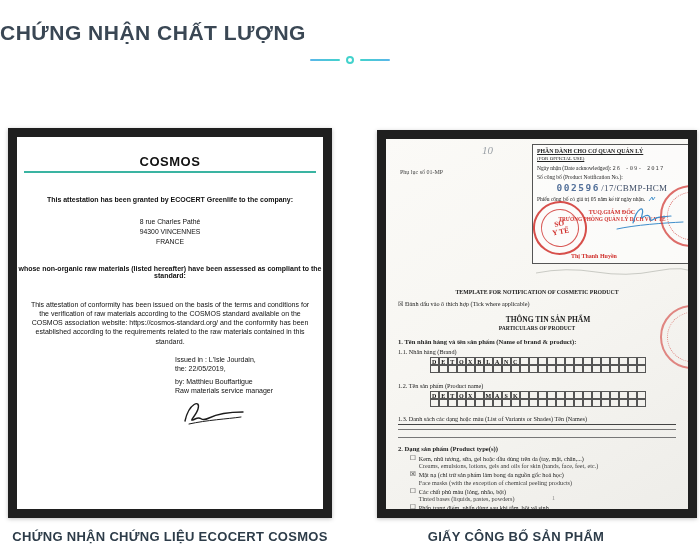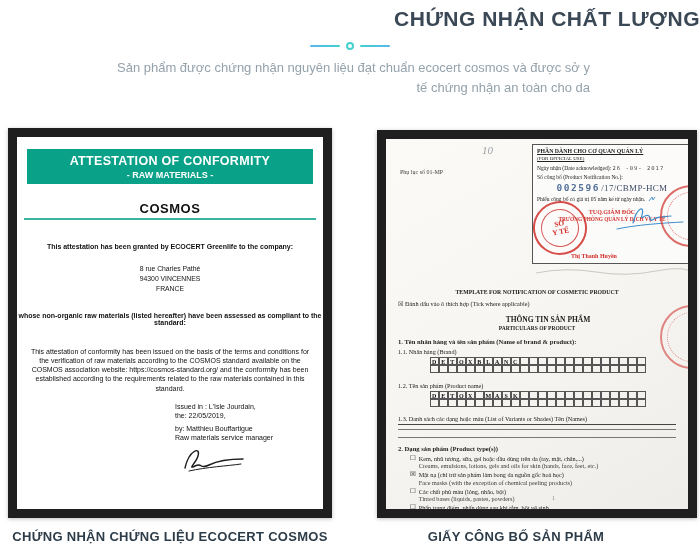--- a/index.html
+++ b/index.html
@@ -1,21 +1,21 @@
 <!DOCTYPE html>
 <html style="--accent: #43d2cc;"><head>
 <meta charset="utf-8">
 <style>
   * { margin:0; padding:0; box-sizing:border-box; }
   html,body { background:#ffffff; }
   body { width:700px; height:553px; position:relative; overflow:hidden;
          font-family:"Liberation Sans", sans-serif; }
 
   
-  .hdr { text-align:right; padding-top:7px; }
+  .hdr { text-align:left; padding-top:21px; }
   .hdr-title { font-size:21px; font-weight:bold; letter-spacing:0.5px; color:#3a4754; }
   .divider { display:flex; align-items:center; justify-content:center; gap:6px; margin-top:11px; }
   .divider .bar { width:30px; height:2px; border-radius:1px; }
   .divider .bar.l { background:linear-gradient(90deg,#5ab6ea,#43d2cc); }
   .divider .bar.r { background:linear-gradient(90deg,#43d2cc,#5ab6ea); }
   .divider .dot { width:8px; height:8px; border:2px solid #43d2cc; border-radius:50%; background:#fff; }
   .hdr-sub { margin:8px auto 0; width:480px; font-size:13px; line-height:1.55; color:#94a2ac; }
 
   
   .frame { position:absolute; border:9px solid #1f1f1f; background:#fff;
@@ -115,31 +115,26 @@
 </head>
 <body>
 
 <div class="hdr">
   <div class="hdr-title">CHỨNG NHẬN CHẤT LƯỢNG</div>
   <div class="divider">
     <span class="bar l"></span>
     <span class="dot"></span>
     <span class="bar r"></span>
   </div>
-  <div class="hdr-sub">Sản phẩm được chứng nhận nguyên liệu đạt chuẩn ecocert cosmos và được sở y tế chứng nhận an toàn cho da</div>
 </div>
 
 <div class="frame frame-left">
   <div class="lc">
 
 
-    <div class="lc-banner">
-      <div class="b1">ATTESTATION OF CONFORMITY</div>
-      <div class="b2">- RAW MATERIALS -</div>
-    </div>
     <div class="lc-cosmos">COSMOS</div>
     <div class="lc-rule"></div>
 
     <div class="lc-granted">This attestation has been granted by ECOCERT Greenlife to the company:</div>
 
     <div class="lc-address">
       <div>8 rue Charles Pathé</div>
       <div>94300 VINCENNES</div>
       <div>FRANCE</div>
     </div>

